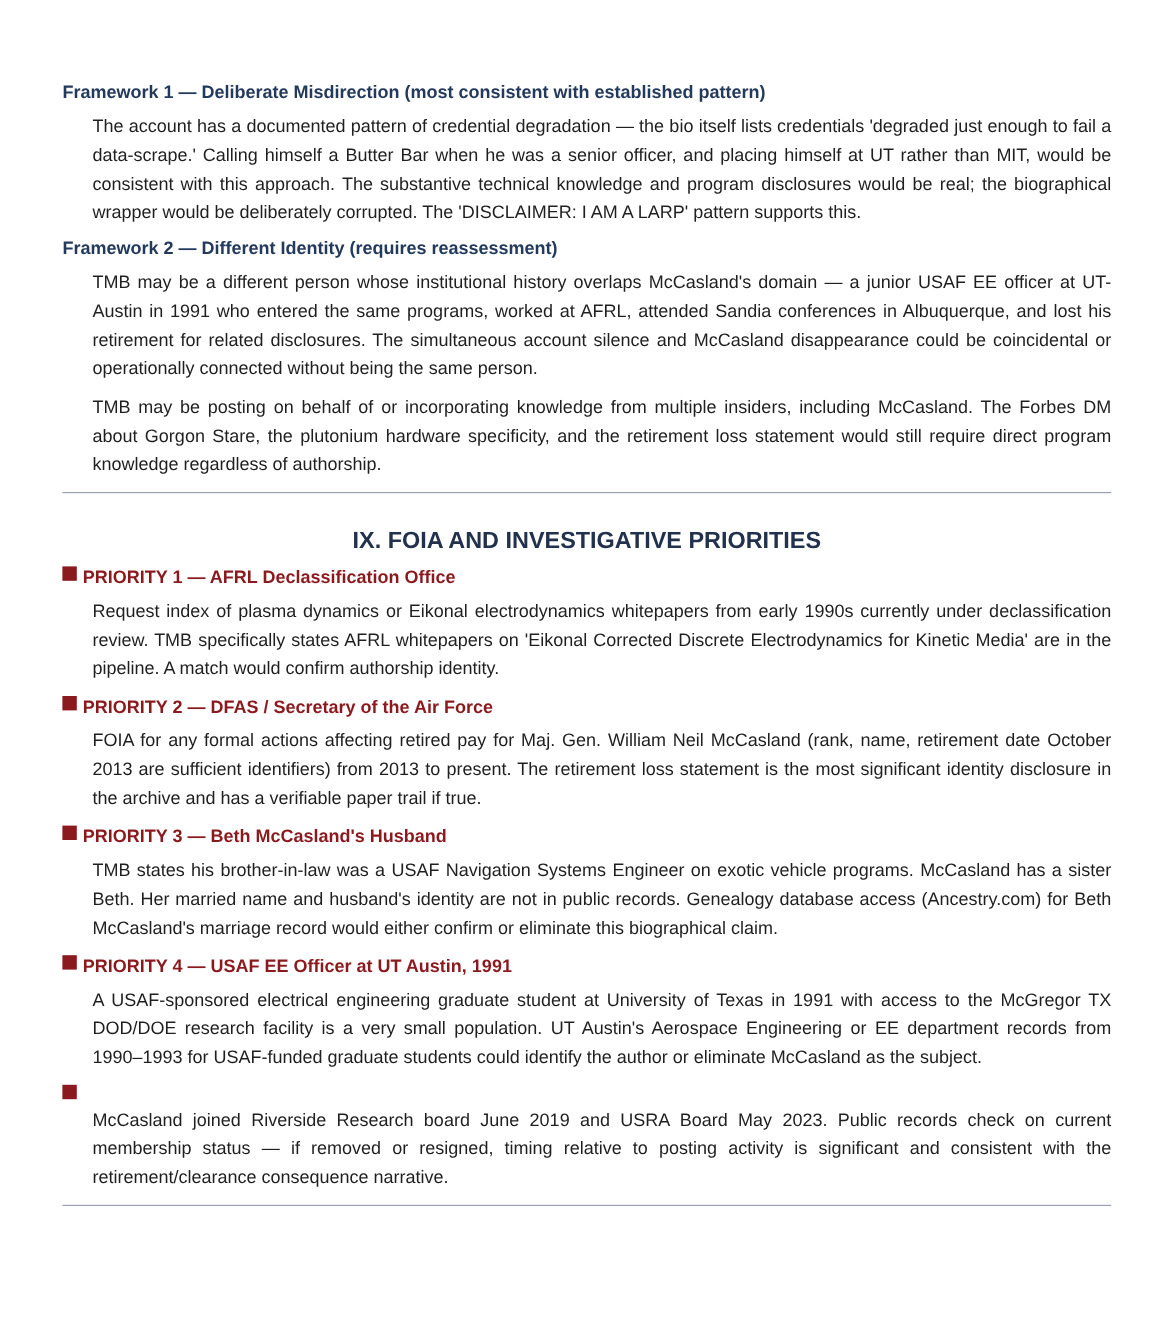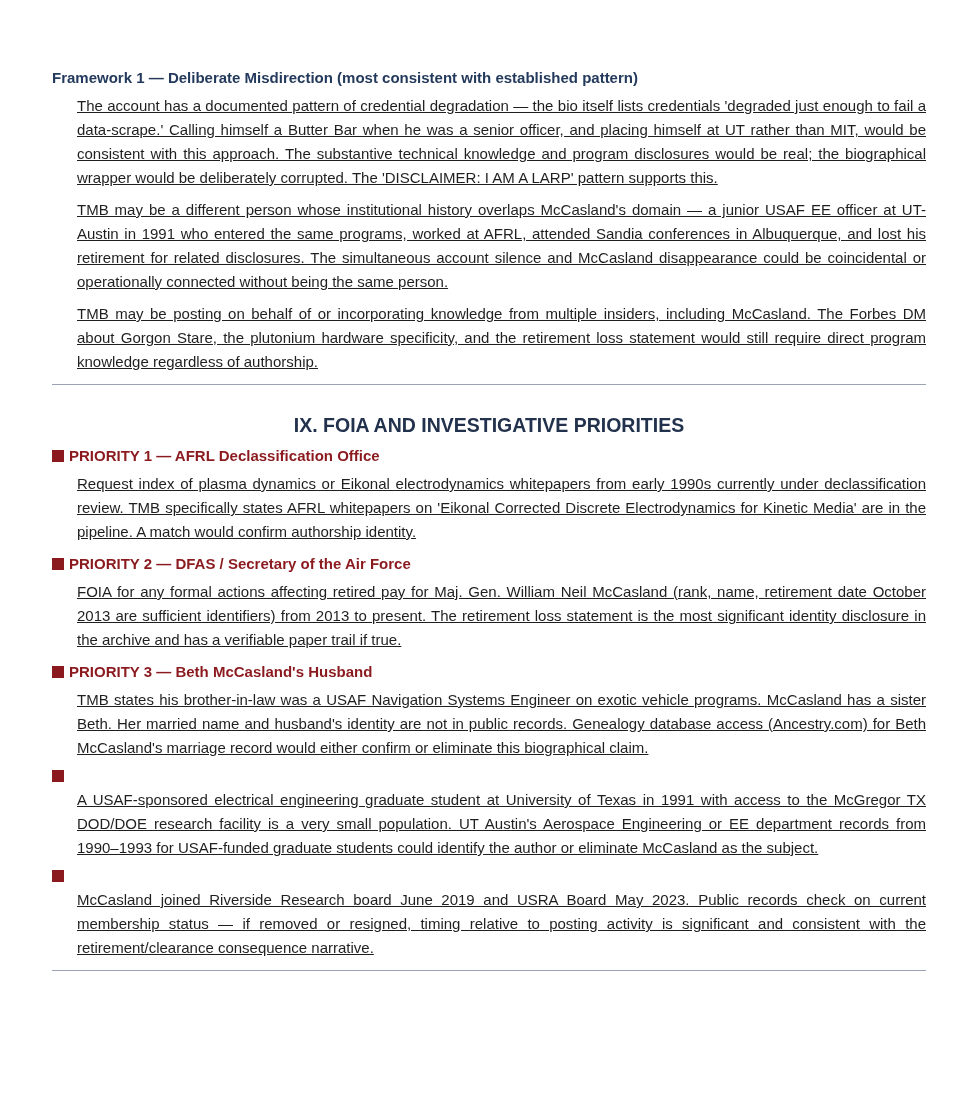--- a/index.html
+++ b/index.html
@@ -27,21 +27,20 @@
       color: #243a5c;
       line-height: 20px;
       margin: 0;
     }
     .para {
       margin: 6px 0 0 25px;
       font-size: 15px;
       line-height: 24px;
       text-align: justify;
       color: #1f1f1f;
-      text-decoration: underline;
     }
     .block { margin-bottom: 8px; }
     .rule {
       height: 0;
       border-top: 1.5px solid #9aa3b2;
       margin: 10px 0 0 0;
     }
     .section-title {
       font-size: 19.5px;
       font-weight: bold;
@@ -50,21 +49,21 @@
       line-height: 26px;
       text-align: center;
     }
     .pr-heading {
       font-size: 15px;
       font-weight: bold;
       color: #8b1a1f;
       line-height: 20px;
       margin: 0;
       display: flex;
-      align-items: center;
+      align-items: flex-start;
     }
     .pr-square {
       display: inline-block;
       width: 12px;
       height: 12px;
       background: #8b1a1f;
       margin-right: 5px;
     }
     .pr-block { margin-top: 10px; }
     .pr-block.first { margin-top: 8px; }
@@ -73,20 +72,21 @@
 <body>
 
 <div class="page">
 
   <div class="block">
     <p class="fw-heading">Framework 1 — Deliberate Misdirection (most consistent with established pattern)</p>
     <p class="para">The account has a documented pattern of credential degradation — the bio itself lists credentials 'degraded just enough to fail a data-scrape.' Calling himself a Butter Bar when he was a senior officer, and placing himself at UT rather than MIT, would be consistent with this approach. The substantive technical knowledge and program disclosures would be real; the biographical wrapper would be deliberately corrupted. The 'DISCLAIMER: I AM A LARP' pattern supports this.</p>
   </div>
 
   <div class="block">
+    <p class="fw-heading">Framework 2 — Different Identity (requires reassessment)</p>
     <p class="para">TMB may be a different person whose institutional history overlaps McCasland's domain — a junior USAF EE officer at UT-Austin in 1991 who entered the same programs, worked at AFRL, attended Sandia conferences in Albuquerque, and lost his retirement for related disclosures. The simultaneous account silence and McCasland disappearance could be coincidental or operationally connected without being the same person.</p>
   </div>
 
   <div class="block">
     <p class="para">TMB may be posting on behalf of or incorporating knowledge from multiple insiders, including McCasland. The Forbes DM about Gorgon Stare, the plutonium hardware specificity, and the retirement loss statement would still require direct program knowledge regardless of authorship.</p>
   </div>
 
   <div class="rule"></div>
 
   <h2 class="section-title">IX. FOIA AND INVESTIGATIVE PRIORITIES</h2>
@@ -111,20 +111,21 @@
     <p class="pr-heading">
       <span class="pr-square"></span>
       <span>PRIORITY 3 — Beth McCasland's Husband</span>
     </p>
     <p class="para">TMB states his brother-in-law was a USAF Navigation Systems Engineer on exotic vehicle programs. McCasland has a sister Beth. Her married name and husband's identity are not in public records. Genealogy database access (Ancestry.com) for Beth McCasland's marriage record would either confirm or eliminate this biographical claim.</p>
   </div>
 
   <div class="pr-block">
     <p class="pr-heading">
       <span class="pr-square"></span>
+      <span>PRIORITY 4 — USAF EE Officer at UT Austin, 1991</span>
     </p>
     <p class="para">A USAF-sponsored electrical engineering graduate student at University of Texas in 1991 with access to the McGregor TX DOD/DOE research facility is a very small population. UT Austin's Aerospace Engineering or EE department records from 1990–1993 for USAF-funded graduate students could identify the author or eliminate McCasland as the subject.</p>
   </div>
 
   <div class="pr-block">
     <p class="pr-heading">
       <span class="pr-square"></span>
     </p>
     <p class="para">McCasland joined Riverside Research board June 2019 and USRA Board May 2023. Public records check on current membership status — if removed or resigned, timing relative to posting activity is significant and consistent with the retirement/clearance consequence narrative.</p>
   </div>

